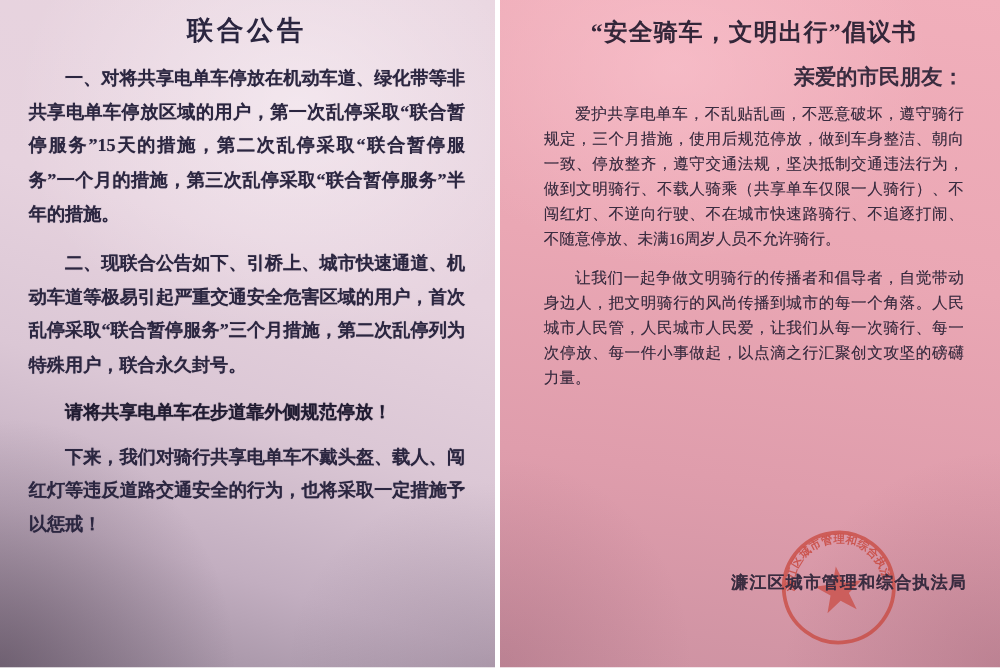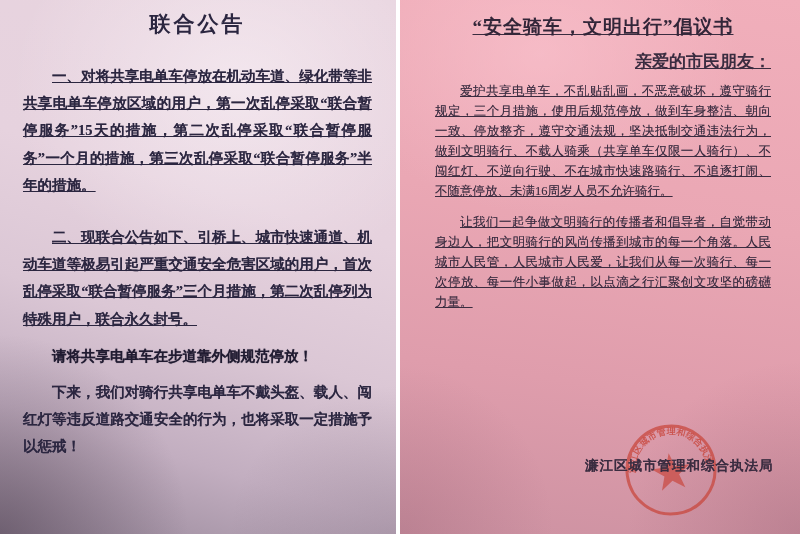--- a/index.html
+++ b/index.html
@@ -28,40 +28,39 @@
   .doc-title{
     margin:2px 0 0;text-align:center;
     font-size:21px;line-height:28px;font-weight:700;letter-spacing:3px;
     color:var(--ink,#2b2640);
   }
   .page-left p{
     margin:11px 0 0;font-size:14.5px;line-height:27.2px;
     text-indent:2em;text-align:justify;font-weight:600;
     text-shadow:0 0 .6px rgba(43,38,64,.55);
   }
-  .page-left p.num{margin-top:25px;text-decoration:underline;}
+  .page-left p.num{margin-top:12px;}
   .page-left p.bold-line{
     margin-top:10px;font-weight:800;color:#201b31;
     text-shadow:0 0 .8px rgba(32,27,49,.8);
   }
   .page-left p.closing{margin-top:9px;}
 
   
   .page-right{
     width:400px;flex:0 0 auto;
     background:
       radial-gradient(85% 50% at 35% 10%, rgba(255,205,215,0.45), rgba(255,205,215,0) 60%),
       radial-gradient(55% 45% at 0% 100%, rgba(120,70,90,0.22), rgba(120,70,90,0) 70%),
       radial-gradient(60% 45% at 100% 100%, rgba(120,70,90,0.25), rgba(120,70,90,0) 72%),
       linear-gradient(188deg, #f1afbb 0%, #eaa7b4 40%, #df9dac 70%, #cd92a2 100%);
   }
   .page-right .content{
     position:absolute;left:35px;right:29px;top:8px;
     color:var(--ink2,#3a2c40);
-    text-decoration:underline;
   }
   .doc-title-right{
     margin:6px 0 0;text-align:center;
     font-size:19px;line-height:26px;font-weight:700;letter-spacing:1px;
     color:#332639;
   }
   .greeting{
     margin:13px 0 0;font-size:17px;line-height:17px;font-weight:600;text-align:right;
   }
   .page-right p.body{

